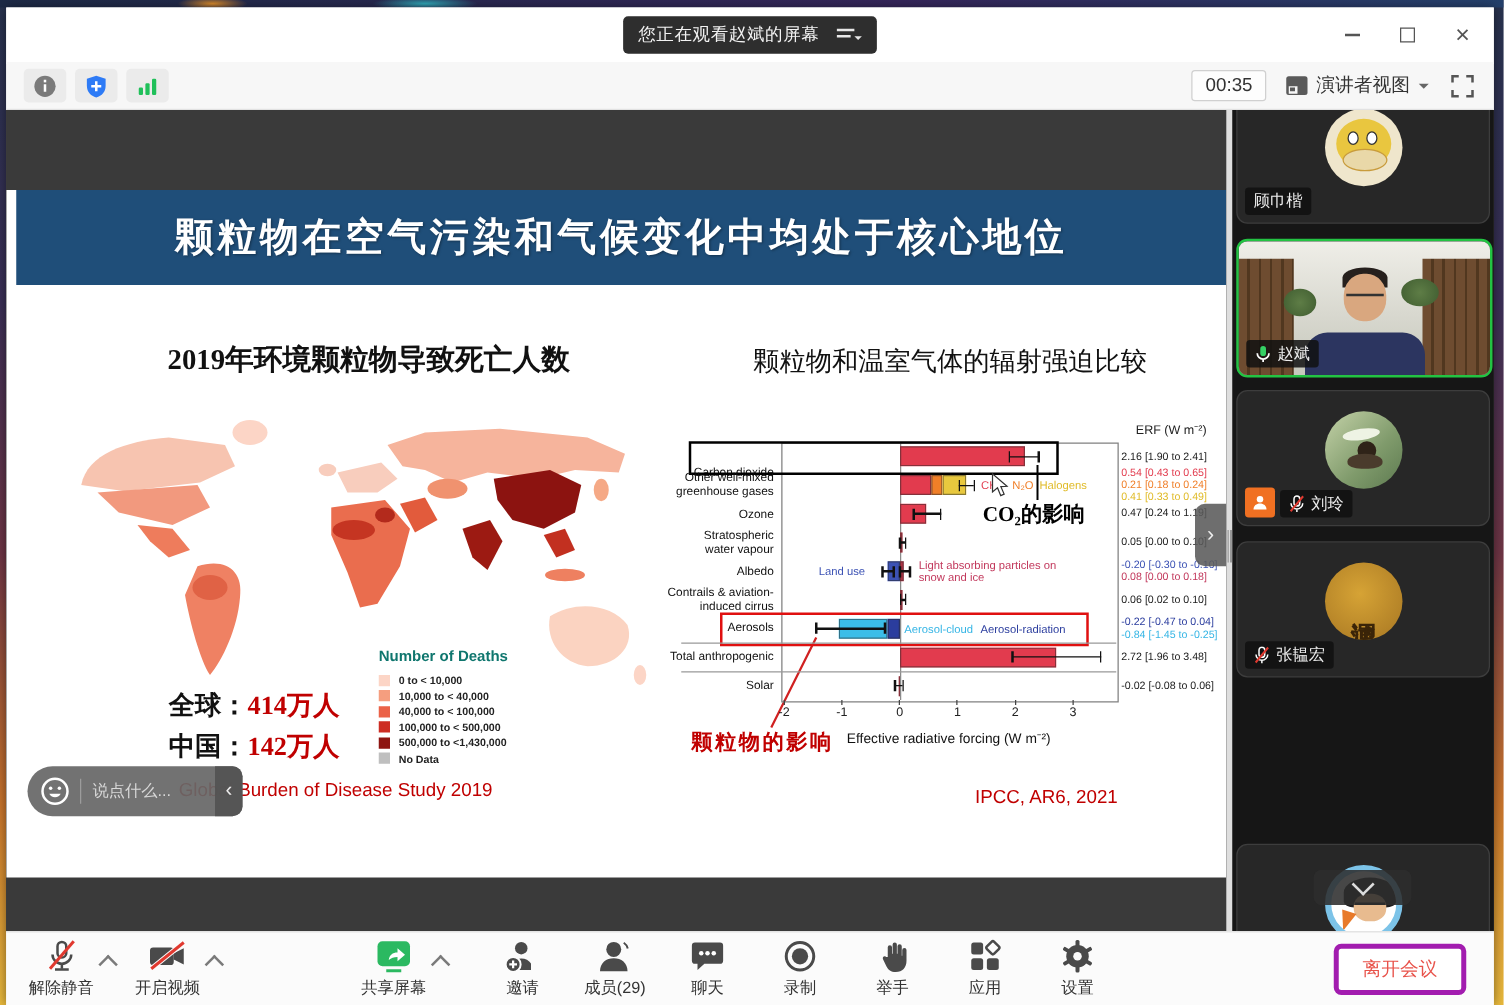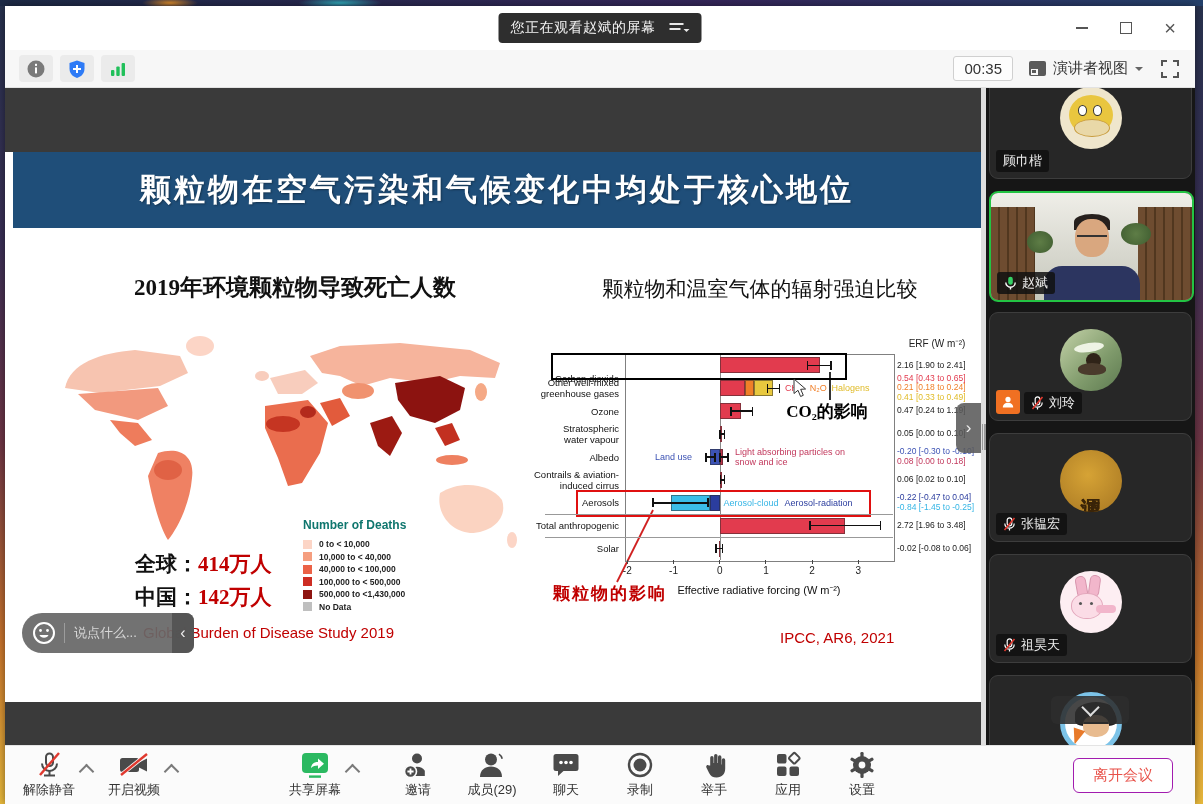--- a/index.html
+++ b/index.html
@@ -152,21 +152,21 @@
   .video-scene .glasses{position:absolute;left:50%;top:42px;transform:translateX(-50%);width:30px;height:2px;background:#333;}
 
   
   .bottombar{position:absolute;left:0;top:739px;width:100%;height:59px;background:#fbfbfb;border-top:1px solid #e4e4e4;
     display:flex;align-items:center;padding:0 16px;box-sizing:border-box;}
   .bt-item{display:flex;flex-direction:column;align-items:center;justify-content:flex-end;gap:2px;cursor:pointer;min-width:56px;}
   .bt-item .lbl{font-size:13px;color:#333;white-space:nowrap;}
   .chev{width:9px;height:9px;border-left:2px solid #7a7a7a;border-top:2px solid #7a7a7a;transform:rotate(45deg);margin:0 14px 8px 4px;cursor:pointer;}
   .sp1{width:96px;} .sp2{width:18px;}
   .gap{width:18px;}
-  .leave{margin-left:auto;margin-right:6px;border:1px solid #a21caf;color:#e8524a;background:#fff;border-radius:6px;
+  .leave{margin-left:auto;margin-right:6px;border:4px solid #a21caf;color:#e8524a;background:#fff;border-radius:6px;
     font-size:15px;padding:7px 19px;cursor:pointer;}
 </style>
 </head>
 <body>
 
 <div class="screen">
 <div class="app">
 
   <div class="titlebar">
     <div class="pill">
@@ -487,39 +487,20 @@
           <svg width="13" height="15" viewBox="0 0 13 15">
                 <rect x="4.2" y="0.8" width="4.6" height="8" rx="2.3" fill="none" stroke="#fff" stroke-width="1.2"></rect>
                 <path d="M1.8,6.5 a4.7,4.7 0 0 0 9.4,0" fill="none" stroke="#fff" stroke-width="1.2"></path>
                 <line x1="6.5" y1="11.5" x2="6.5" y2="13.6" stroke="#fff" stroke-width="1.2"></line>
                 <line x1="1.5" y1="13" x2="11.5" y2="1" stroke="#e0392f" stroke-width="1.6"></line>
               </svg>
           <span>刘玲</span>
         </div>
       </div>
 
-      <div class="tile t5">
-        <div class="avatar av-rabbit">
-              <div class="ear l"></div>
-              <div class="ear r"></div>
-              <div class="face"></div>
-              <div class="eye l"></div>
-              <div class="eye r"></div>
-              <div class="arm"></div>
-            </div>
-        <div class="badge">
-          <svg width="13" height="15" viewBox="0 0 13 15">
-                <rect x="4.2" y="0.8" width="4.6" height="8" rx="2.3" fill="none" stroke="#fff" stroke-width="1.2"></rect>
-                <path d="M1.8,6.5 a4.7,4.7 0 0 0 9.4,0" fill="none" stroke="#fff" stroke-width="1.2"></path>
-                <line x1="6.5" y1="11.5" x2="6.5" y2="13.6" stroke="#fff" stroke-width="1.2"></line>
-                <line x1="1.5" y1="13" x2="11.5" y2="1" stroke="#e0392f" stroke-width="1.6"></line>
-              </svg>
-          <span>祖昊天</span>
-        </div>
-      </div>
 
       <div class="tile t6">
         <div class="avatar av-cartoon">
               <div class="hair"></div>
               <div class="face"></div>
               <div class="glasses"></div>
               <div class="carrot"></div>
             </div>
       </div>
 

